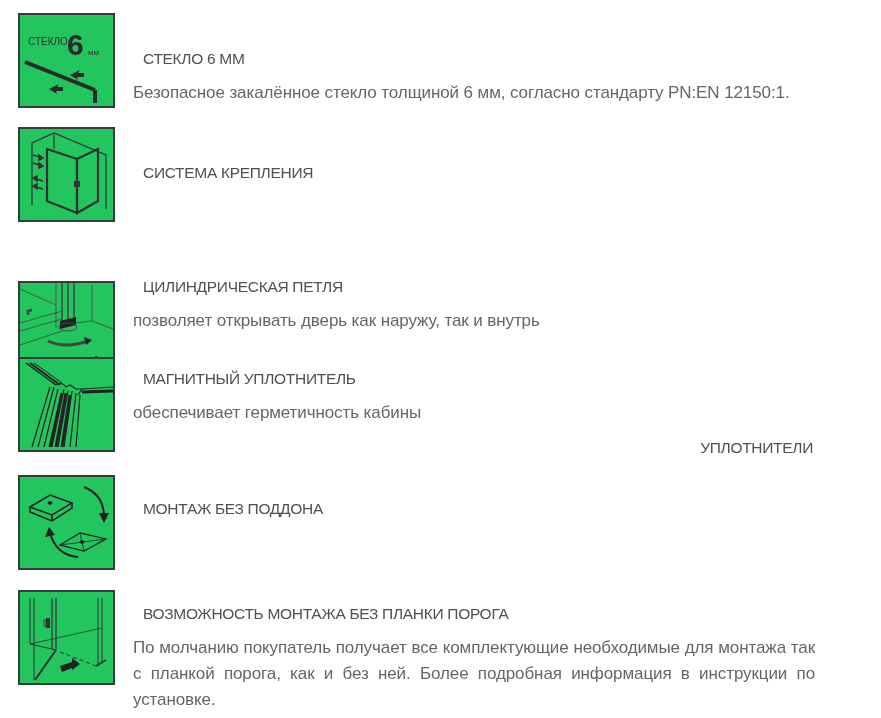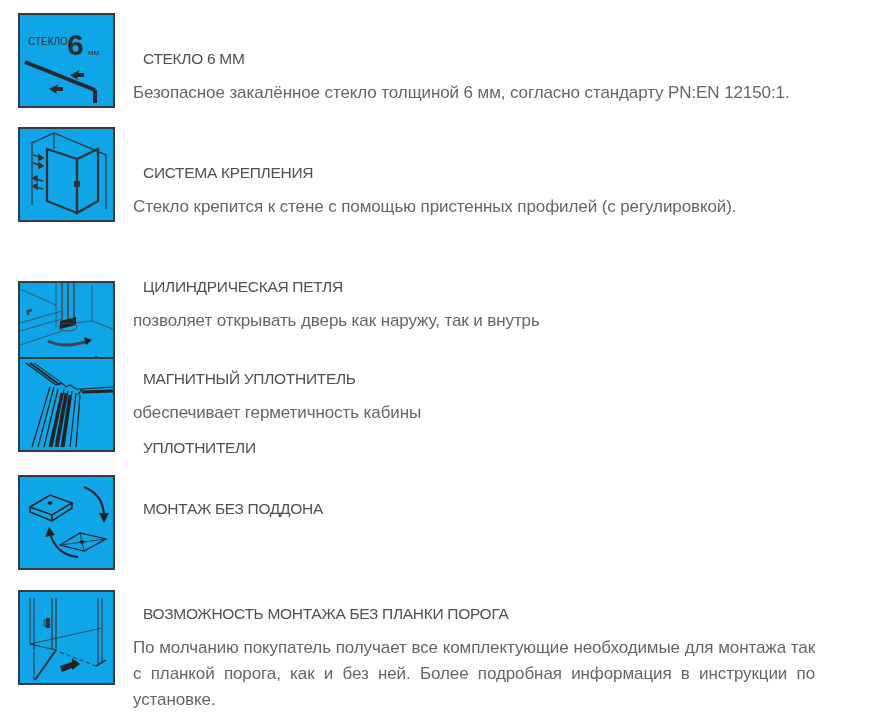--- a/index.html
+++ b/index.html
@@ -1,20 +1,20 @@
 <!DOCTYPE html>
 <html><head>
 <meta charset="utf-8">
 <style>
   html, body { margin: 0; padding: 0; background: #ffffff; }
   body { width: 881px; height: 718px; position: relative; overflow: hidden;
          font-family: "Liberation Sans", "DejaVu Sans", sans-serif; }
   .feature { position: absolute; left: 0; width: 881px; }
   .icon-box { position: absolute; left: 18px; width: 93px; height: 91px;
-              border: 2px solid #3a3a3a; background: #0ea5e9; box-sizing: content-box; }
+              border: 2px solid #3a3a3a; background: #22c55e; box-sizing: content-box; }
   .icon-box svg { display: block; width: 93px; height: 91px; }
   .text { position: absolute; left: 133px; width: 690px; color: #666; }
   .title { font-size: 15.5px; color: #505050; letter-spacing: -0.3px; line-height: 22px; margin: 10px; }
   .desc { font-size: 17px; color: #666; line-height: 26px; margin: 0; letter-spacing: -0.1px; }
   .desc.justify { text-align: justify; width: 682px; }
 </style>
 </head>
 <body>
 
 <div class="feature" style="top:0;">
@@ -51,21 +51,20 @@
           <polygon points="23,37 19,34 19,39" fill="#333"></polygon>
         <line x1="23" y1="52" x2="13" y2="49"></line>
           <polygon points="13,49 17,47 17,52" fill="#333"></polygon>
         <line x1="23" y1="60" x2="13" y2="57"></line>
           <polygon points="13,57 17,55 17,60" fill="#333"></polygon>
       </g>
     </svg>
   </div>
   <div class="text" style="top:152px;">
     <p class="title">СИСТЕМА КРЕПЛЕНИЯ</p>
-    <p class="desc">Стекло крепится к стене с помощью пристенных профилей (с регулировкой).</p>
   </div>
 </div>
 
 <div class="feature" style="top:0;">
   <div class="icon-box" style="top:241px;margin-top:40px;">
     <svg viewBox="0 0 93 91" fill="none" stroke="#444">
       <line x1="0" y1="6" x2="36" y2="22" stroke-width="0.8"></line>
       <line x1="0" y1="40" x2="42" y2="28" stroke-width="0.8"></line>
       <line x1="0" y1="48" x2="42" y2="36" stroke-width="0.8"></line>
       <line x1="0" y1="62" x2="42" y2="48" stroke-width="0.8"></line>
@@ -112,21 +111,21 @@
       <g stroke-width="3">
         <line x1="42" y1="34" x2="30" y2="88"></line>
         <line x1="46" y1="34" x2="36" y2="88"></line>
         <line x1="50" y1="36" x2="42" y2="88"></line>
       </g>
     </svg>
   </div>
   <div class="text" style="top:358px;">
     <p class="title">МАГНИТНЫЙ УПЛОТНИТЕЛЬ</p>
     <p class="desc">обеспечивает герметичность кабины</p>
-    <p class="title" style="line-height:24px;">УПЛОТНИТЕЛИ</p>
+    <p class="title" style="line-height:24px;text-align:right;">УПЛОТНИТЕЛИ</p>
   </div>
 </div>
 
 <div class="feature" style="top:0;">
   <div class="icon-box" style="top:475px;">
     <svg viewBox="0 0 93 91" fill="none" stroke="#222">
       <polygon points="10,30 30,18 52,26 32,38" stroke-width="1.5"></polygon>
       <polyline points="10,30 10,35 32,44 52,31 52,26" stroke-width="1.5"></polyline>
       <line x1="32" y1="38" x2="32" y2="44" stroke-width="1.5"></line>
       <ellipse cx="30" cy="26" rx="2" ry="1.3" fill="#222"></ellipse>

